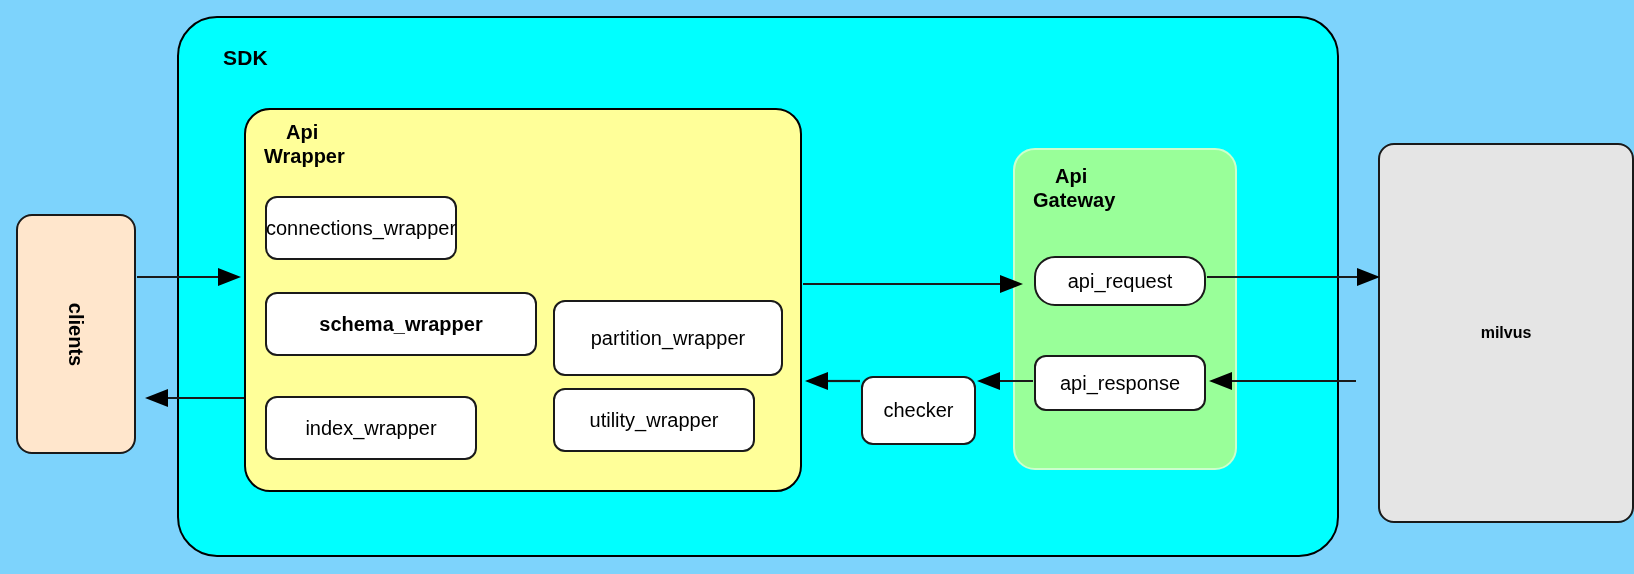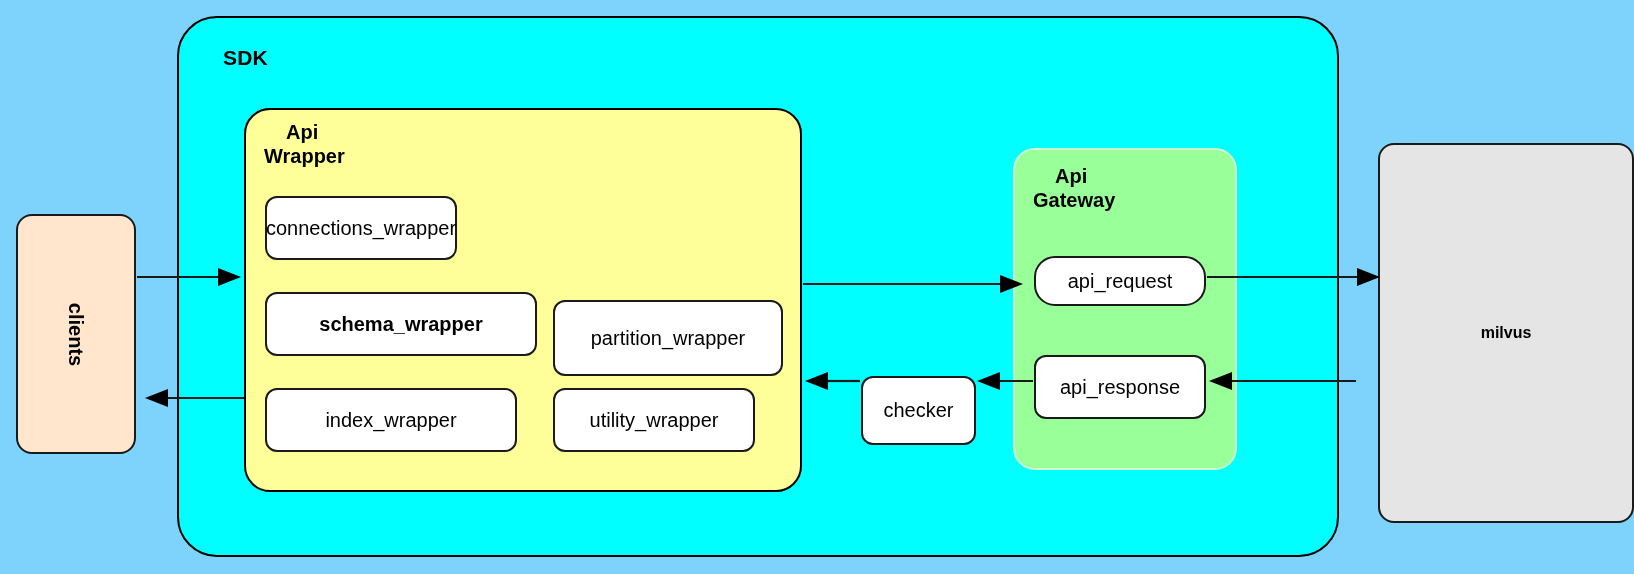--- a/index.html
+++ b/index.html
@@ -178,30 +178,30 @@
   </div>
 
   <div class="node wrapper-box">
     <div class="wrapper-label">Api
 Wrapper</div>
   </div>
 
   <div class="node subbox" style="left:265px; top:196px; width:192px; height:64px;">connections_wrapper</div>
   <div class="node subbox" style="left:265px; top:292px; width:272px; height:64px;font-weight:bold;">schema_wrapper</div>
   <div class="node subbox" style="left:553px; top:300px; width:230px; height:76px;">partition_wrapper</div>
-  <div class="node subbox" style="left:265px; top:388px; width:252px; height:64px;">index_wrapper</div>
+  <div class="node subbox" style="left:265px; top:396px; width:212px; height:64px;">index_wrapper</div>
   <div class="node subbox" style="left:553px; top:388px; width:202px; height:64px;">utility_wrapper</div>
 
   <div class="node gateway-box">
     <div class="gateway-label">Api
 Gateway</div>
   </div>
 
   <div class="node subbox" style="left:1034px; top:256px; width:172px; height:50px;border-radius:21px;">api_request</div>
-  <div class="node subbox" style="left:1034px; top:355px; width:172px; height:64px;">api_response</div>
+  <div class="node subbox" style="left:1034px; top:355px; width:172px; height:56px;">api_response</div>
 
   <div class="node subbox checker-box">checker</div>
 
   <div class="node clients-box">
     <span class="clients-label">clients</span>
   </div>
 
   <div class="node milvus-box">milvus</div>
 
   <svg class="edges" viewBox="0 0 1634 574">

